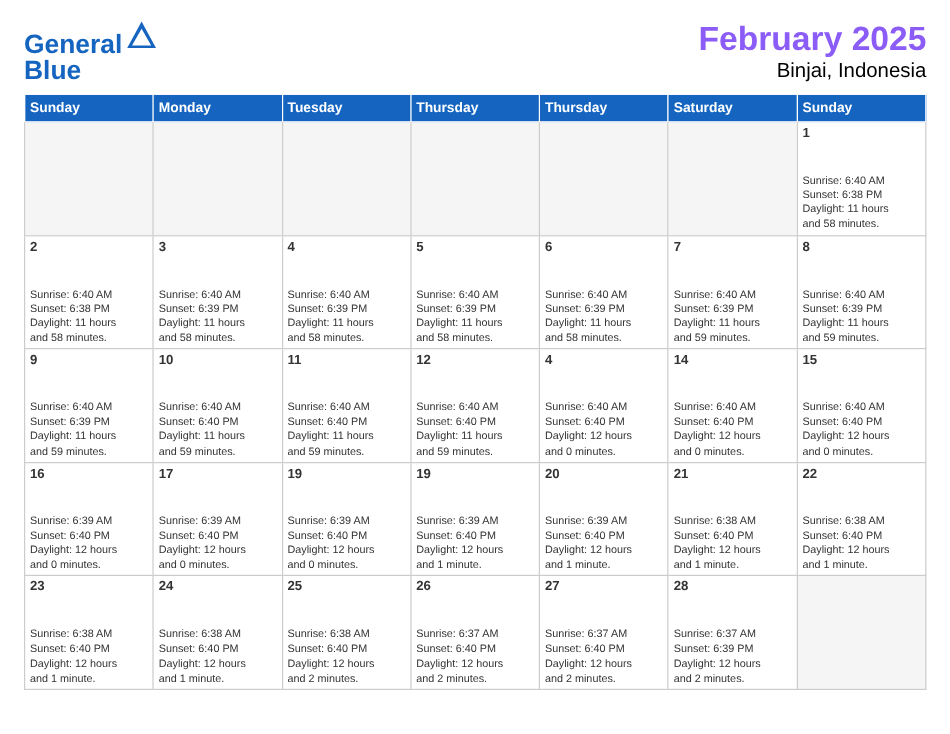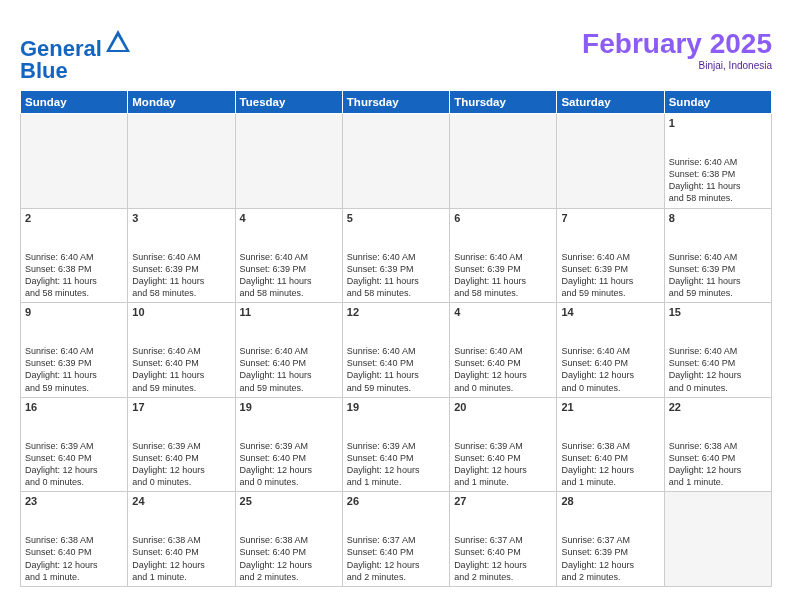--- a/index.html
+++ b/index.html
@@ -11,23 +11,22 @@
       overflow: hidden;
     }
     .page {
       width: 792px;
       height: 612px;
       padding: 16px 20px 12px 20px;
     }
     .header {
       display: flex;
       justify-content: space-between;
-      align-items: flex-start;
+      align-items: center;
       margin-bottom: 8px;
-      margin-top: 12px;
     }
     .logo {
       display: flex;
       align-items: center;
     }
     .logo-text {
       font-size: 22px;
       font-weight: bold;
       color: #333;
       line-height: 1;
@@ -42,22 +41,22 @@
     }
     .title-block {
       text-align: right;
     }
     .month-year {
       font-size: 28px;
       font-weight: bold;
       color: #8b5cf6;
     }
     .location {
-      font-size: 10px;
-      color: #4c1d95;
+      font-size: 17px;
+      color: #000000;
     }
     .calendar {
       width: 100%;
       border-collapse: collapse;
       table-layout: fixed;
     }
     .calendar th {
       background: #1565c0;
       color: #fff;
       font-size: 11.5px;

